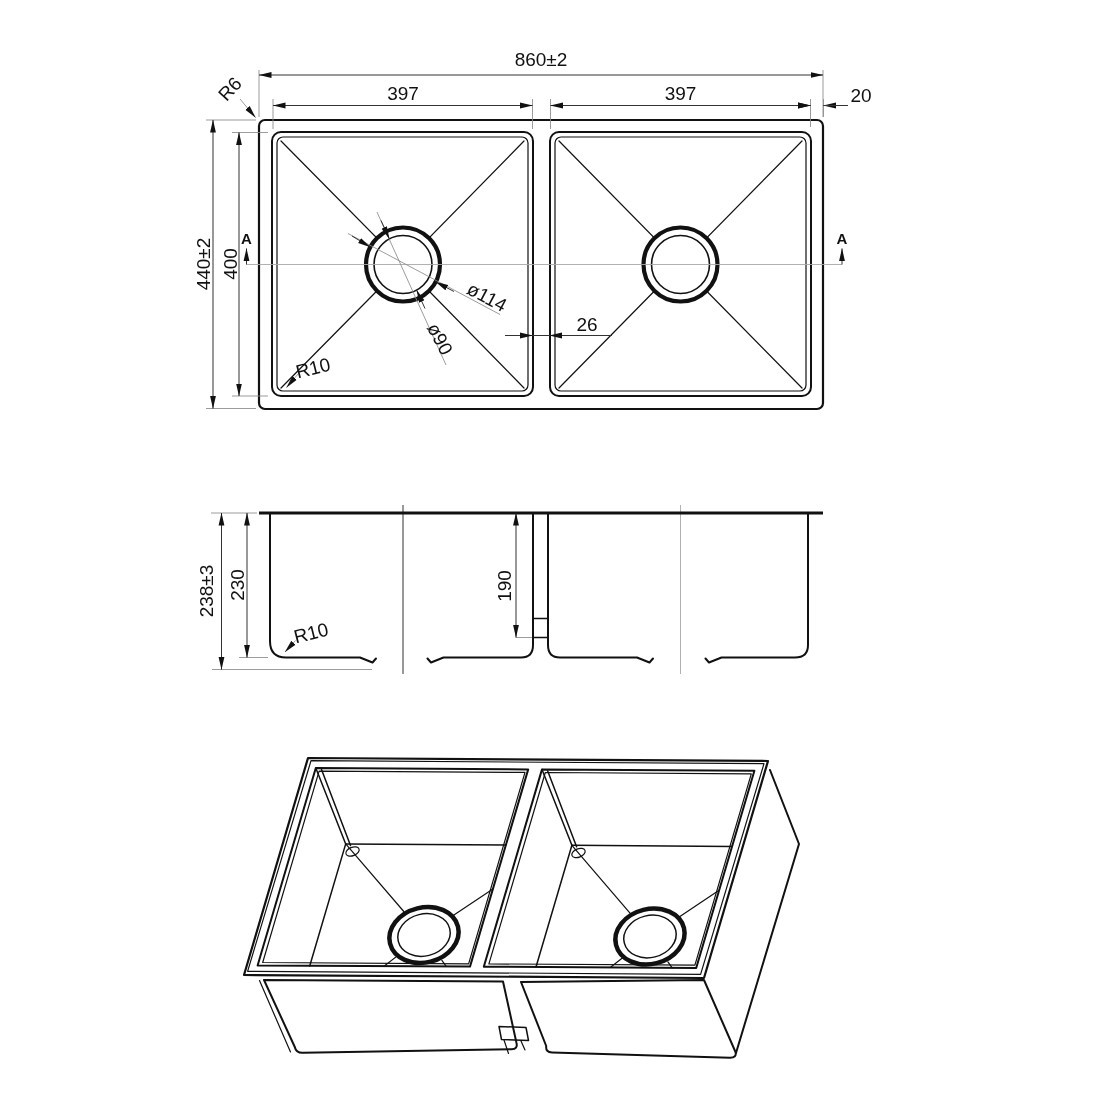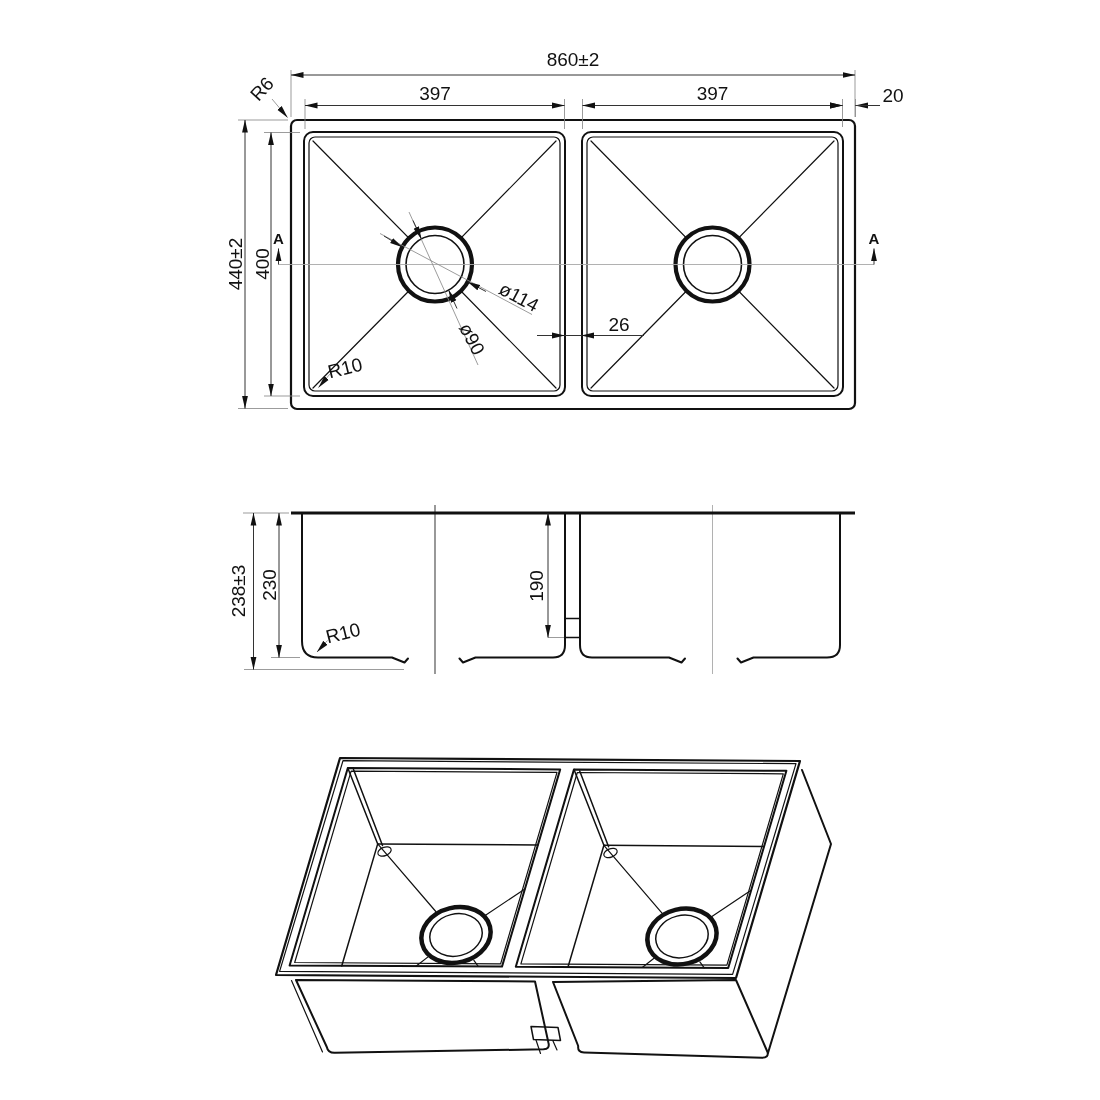--- a/index.html
+++ b/index.html
@@ -1,16 +1,16 @@
 <!DOCTYPE html>
 <html><head>
 <meta charset="utf-8">
 <style>
   html,body{margin:0;padding:0;background:#ffffff;}
-  .stage{width:984px;height:1100px;position:relative;background:#fff;font-family:"Liberation Sans",sans-serif;padding-left:32px;}
+  .stage{width:984px;height:1100px;position:relative;background:#fff;font-family:"Liberation Sans",sans-serif;}
   svg{display:block;}
   .ln  {stroke:#111;fill:none;stroke-width:2.2;stroke-linejoin:round;stroke-linecap:round;}
   .ln2 {stroke:#111;fill:none;stroke-width:2;stroke-linejoin:round;stroke-linecap:round;}
   .lnm {stroke:#111;fill:none;stroke-width:1.5;stroke-linejoin:round;stroke-linecap:round;}
   .lnt {stroke:#111;fill:none;stroke-width:1.2;stroke-linejoin:round;stroke-linecap:round;}
   .rim {stroke:#111;fill:none;stroke-width:3;}
   .dim {stroke:#333;fill:none;stroke-width:1;}
   .ext {stroke:#8a8a8a;fill:none;stroke-width:0.85;}
   .cl  {stroke:#a8a8a8;fill:none;stroke-width:0.9;}
   .clb {stroke:#444;fill:none;stroke-width:1.1;}

